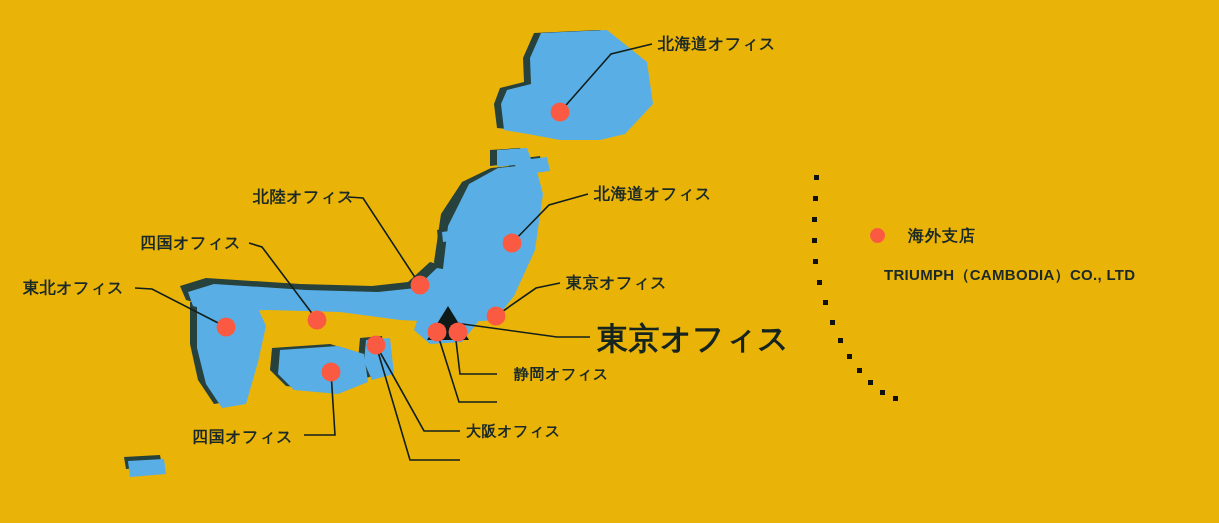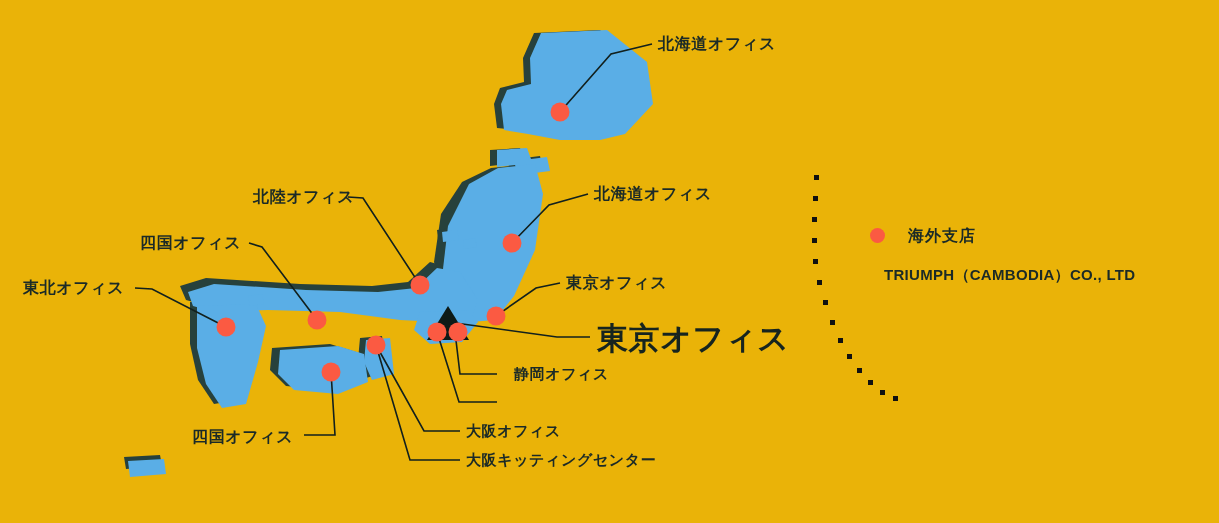--- a/index.html
+++ b/index.html
@@ -166,21 +166,20 @@
   </svg>
 
   <div class="lbl lbl-16" style="left:658px; top:36px;">北海道オフィス</div>
   <div class="lbl lbl-16" style="left:594px; top:186px;">北海道オフィス</div>
   <div class="lbl lbl-16" style="left:253px; top:189px;">北陸オフィス</div>
   <div class="lbl lbl-16" style="left:140px; top:235px;">四国オフィス</div>
   <div class="lbl lbl-16" style="left:23px; top:280px;">東北オフィス</div>
   <div class="lbl lbl-16" style="left:566px; top:275px;">東京オフィス</div>
   <div class="lbl lbl-15" style="left:503px; top:366px;padding-left:11px;">静岡オフィス</div>
   <div class="lbl lbl-15" style="left:466px; top:423px;">大阪オフィス</div>
-  <div class="lbl lbl-15" style="left:466px; top:452px;">大阪キッティングセンター</div>
   <div class="lbl lbl-16" style="left:192px; top:429px;">四国オフィス</div>
 
   <div class="lbl lbl-hq" style="left:597px; top:323px;">東京オフィス</div>
 
   <div class="legend-dot" style="left:870px; top:228px;"></div>
   <div class="legend-label legend-jp" style="left:908px; top:228px;">海外支店</div>
   <div class="legend-label legend-en" style="left:884px; top:267px;">TRIUMPH（CAMBODIA）CO., LTD</div>
 
 </div>
 

